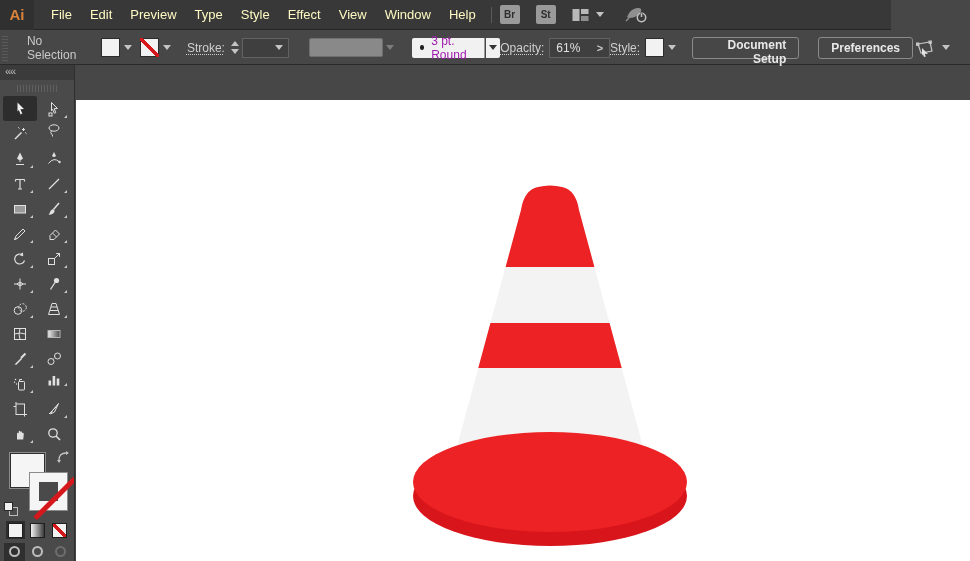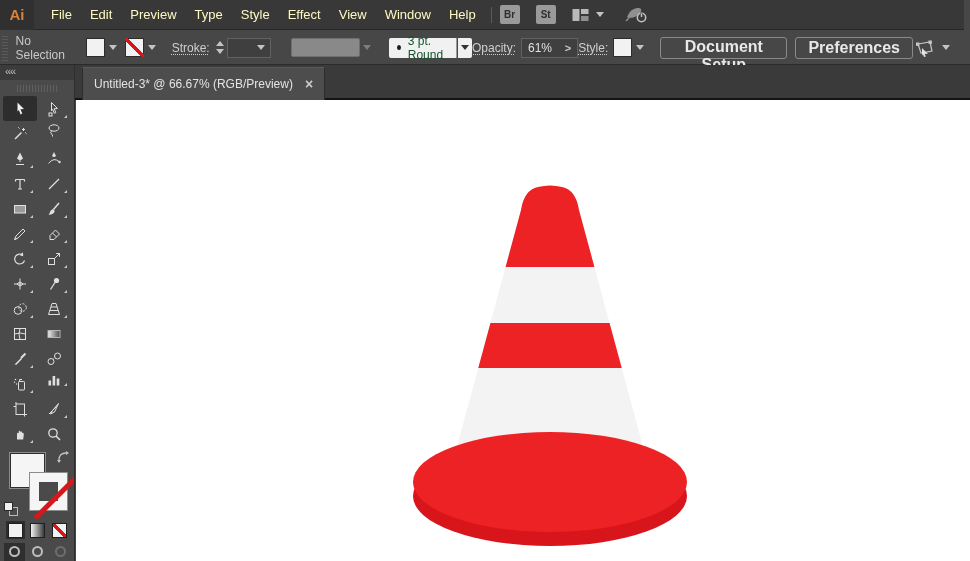--- a/index.html
+++ b/index.html
@@ -1,21 +1,21 @@
 <!DOCTYPE html>
 <html><head>
 <meta charset="utf-8">
 <style>
   * { margin:0; padding:0; box-sizing:border-box; }
   html,body { width:970px; height:561px; overflow:hidden; background:#333; }
   body { font-family:"Liberation Sans", sans-serif; font-size:12px; color:#d6d6d6; }
   .app { position:relative; width:970px; height:561px; background:#474747; overflow:hidden; }
 
   
-  .menubar { position:absolute; left:0; top:0; width:964px; height:30px; background:#383838;
+  .menubar { position:absolute; left:0; top:0; width:891px; height:30px; background:#383838;
              border-bottom:1px solid #262626; display:flex; align-items:center; }
   .ai-logo { width:34px; height:30px; display:flex; align-items:center; justify-content:center;
              background:#303030; color:#d9823b; font-weight:bold; font-size:15px; }
   .menu-item { padding:0 9px; height:30px; display:flex; align-items:center; color:#fef9c3; font-size:13px; cursor:default; }
   .menu-item:first-of-type { margin-left:8px; }
   .mb-sep { width:1px; height:16px; background:#5a5a5a; margin:0 8px 0 6px; }
   .sq-btn { width:20px; height:19px; background:#9a9a9a; color:#2e2e2e; font-size:10px; font-weight:bold;
             border-radius:2px; display:flex; align-items:center; justify-content:center; margin-right:16px; }
   .ws-wrap { display:flex; align-items:center; gap:7px; margin-right:20px; }
   .chev { width:0; height:0; border-left:4px solid transparent; border-right:4px solid transparent;
@@ -32,28 +32,28 @@
   .swatch.none-slash::after { content:""; position:absolute; left:-1px; right:-1px; top:-1px; bottom:-1px;
       background:linear-gradient(to top right, transparent 43%, #d6171c 43% 57%, transparent 57%); }
   .sw-group { display:flex; align-items:center; gap:4px; }
   .stepper { display:flex; flex-direction:column; gap:3px; align-items:center; width:10px; }
   .st-up { width:0;height:0;border-left:4px solid transparent;border-right:4px solid transparent;border-bottom:5px solid #c4c4c4; }
   .st-dn { width:0;height:0;border-left:4px solid transparent;border-right:4px solid transparent;border-top:5px solid #c4c4c4; }
   .dark-field { height:20px; background:#3f3f3f; border:1px solid #626262; display:flex; align-items:center; }
   .weight-field { width:54px; justify-content:flex-end; padding-right:5px; }
   .dis-field { width:86px; height:19px; background:#898989; border:1px solid #6f6f6f; border-radius:2px; }
   .white-dd { height:20px; background:#f1f1f1; display:flex; align-items:center; }
-  .dd-main { width:84px; border-radius:2px 0 0 2px; border-right:1px solid #9a9a9a; color:#14532d; gap:7px; padding-left:8px; }
+  .dd-main { width:84px; border-radius:2px 0 0 2px; border-right:1px solid #9a9a9a; color:#a21caf; gap:7px; padding-left:8px; }
   .dd-chev { width:17px; border-radius:0 2px 2px 0; justify-content:center; }
   .dd-chev .chev { border-top-color:#333; }
   .dot { width:5px; height:5px; border-radius:50%; background:#1c1c1c; }
   .op-field { width:70px; padding-left:6px; color:#e0e0e0; }
   .op-exp { margin-left:auto; padding:0 6px; color:#c9c9c9; font-weight:bold; font-size:11px; }
   .push-btn { height:22px; padding:0 12px; border:1px solid #8a8a8a; border-radius:3px; background:transparent;
-              color:#e8e8e8; font-size:16px; font-family:"Liberation Sans",sans-serif; font-weight:bold; }
+              color:#e8e8e8; font-size:12px; font-family:"Liberation Sans",sans-serif; font-weight:bold;text-align:right; }
 
   
   .tabbar { position:absolute; left:75px; top:65px; width:895px; height:35px; background:#3a3a3a;
             border-bottom:2px solid #141414; }
   .doc-tab { position:absolute; left:7px; top:2px; height:33px; background:#4d4d4d;
              border-left:1px solid #2c2c2c; border-right:1px solid #2c2c2c; border-top:1px solid #5a5a5a;
              display:flex; align-items:center; gap:12px; padding:0 11px; color:#e3e3e3; }
   .tab-close { color:#cccccc; font-size:14px; line-height:1; font-weight:bold; }
 
   
@@ -95,21 +95,21 @@
   .draw-row { display:flex; justify-content:center; gap:2px; margin-top:4px; }
   .draw-btn { width:21px; height:20px; display:flex; align-items:flex-start; justify-content:center; padding-top:3px; }
   .draw-btn.active { background:#2f2f2f; }
   .circ { width:11px; height:11px; border-radius:50%; border:2px solid #bdbdbd; }
   .circ.dim { border-color:#6e6e6e; }
 
   
   .canvas { position:absolute; left:76px; top:100px; width:894px; height:461px; background:#ffffff; }
   .cone-svg { position:absolute; left:336px; top:84px; }
 
-  .mr8{margin-left:8px}.mr10{margin-left:8px}.mr12{}.mr16{margin-left:16px}
+  .mr8{margin-left:8px}.mr10{margin-left:19px}.mr12{}.mr16{margin-left:16px}
   .mr18{margin-left:18px}.mr20{margin-left:20px}.mr3{margin-left:3px}.mr5{margin-left:5px}.mr6{margin-left:6px}
 </style>
 </head>
 <body>
 
 <div class="app">
 
   <div class="menubar">
     <div class="ai-logo">Ai</div>
     <div style="display:flex;align-items:center;" id="menu-items">
@@ -195,26 +195,20 @@
       <svg width="22" height="18" viewBox="0 0 22 18">
         <path d="M5 5 L17 3 L19 12 L8 14 Z" fill="none" stroke="#c6c6c6" stroke-width="1.2"></path>
         <rect x="3" y="3.5" width="3.4" height="3.4" fill="#c6c6c6"></rect>
         <rect x="15.5" y="1.5" width="3.4" height="3.4" fill="#c6c6c6"></rect>
         <path d="M9 9 L15 15 L11.7 14.7 L12.8 17.6 L11 18 L10 15.2 L9 16.5 Z" fill="#e4e4e4"></path>
       </svg>
       <span class="chev"></span>
     </div>
   </div>
 
-  <div class="tabbar">
-    <div class="doc-tab">
-      <span>Untitled-3* @ 66.67% (RGB/Preview)</span>
-      <span class="tab-close">×</span>
-    </div>
-  </div>
 
   <div class="toolbar">
     <div class="tb-head">««</div>
     <div class="tb-grip"></div>
     <div class="tool-grid" id="tool-grid">
         <div class="tool active">
           <svg class="ticon" viewBox="0 0 16 16">
             <path d="M5.5 1.5 L12 8 L8.4 8.3 L10.3 12.6 L8.6 13.4 L6.8 9.1 L5.5 10.6 Z" fill="#efefef"></path>
           </svg>
         </div>

